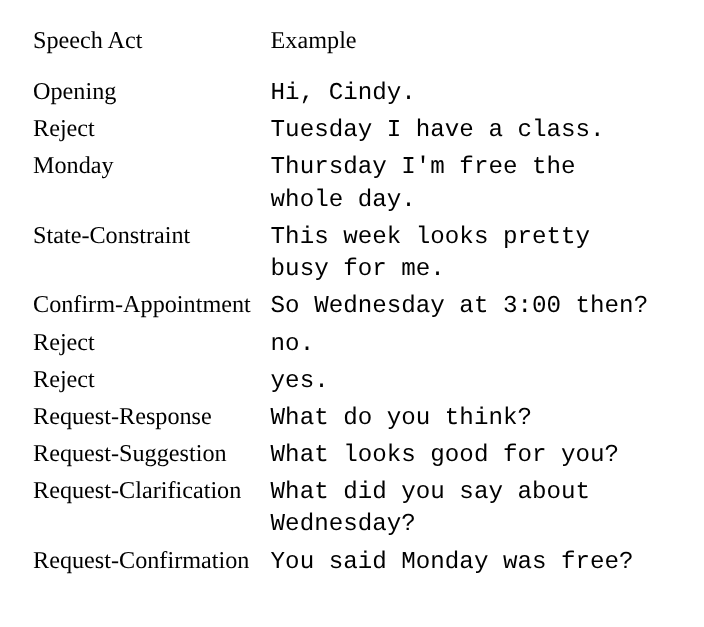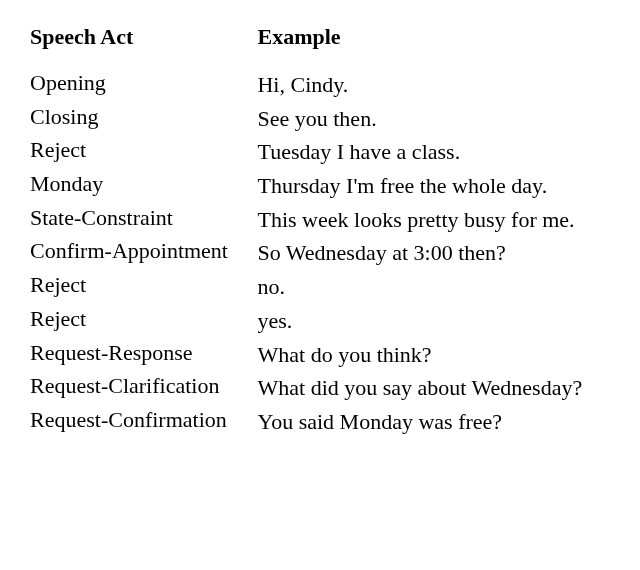--- a/index.html
+++ b/index.html
@@ -11,56 +11,53 @@
       padding: 20px 30px;
       width: 640px;
       box-sizing: border-box;
     }
     table {
       border-collapse: collapse;
       width: 100%;
     }
     th {
       text-align: left;
-      font-weight: bold;
+      font-weight: normal;
       padding: 4px 10px 18px 0;
       vertical-align: top;
       white-space: nowrap;
     }
     td {
       padding: 2px 10px 2px 0;
       vertical-align: top;
       margin-left: 12px;
     }
     td.label {
       white-space: nowrap;
       padding-right: 18px;
     }
     td.example {
       line-height: 1.35;
+      font-family: Liberation Mono, monospace;
     }
   </style>
 </head>
 <body>
 
 <table>
   <thead>
     <tr>
       <th>Speech Act</th>
       <th>Example</th>
     </tr>
   </thead>
   <tbody>
     <tr>
       <td class="label">Opening</td>
       <td class="example">Hi, Cindy.</td>
-    </tr>
-    <tr>
-      <td class="label">Closing</td>
-      <td class="example">See you then.</td>
     </tr>
     <tr>
       <td class="label">Reject</td>
       <td class="example">Tuesday I have a class.</td>
     </tr>
     <tr>
       <td class="label">Monday</td>
       <td class="example">Thursday I'm free the whole day.</td>
     </tr>
     <tr>
@@ -77,20 +74,24 @@
     </tr>
     <tr>
       <td class="label">Reject</td>
       <td class="example">yes.</td>
     </tr>
     <tr>
       <td class="label">Request-Response</td>
       <td class="example">What do you think?</td>
     </tr>
     <tr>
+      <td class="label">Request-Suggestion</td>
+      <td class="example">What looks good for you?</td>
+    </tr>
+    <tr>
       <td class="label">Request-Clarification</td>
       <td class="example">What did you say about Wednesday?</td>
     </tr>
     <tr>
       <td class="label">Request-Confirmation</td>
       <td class="example">You said Monday was free?</td>
     </tr>
   </tbody>
 </table>
 

